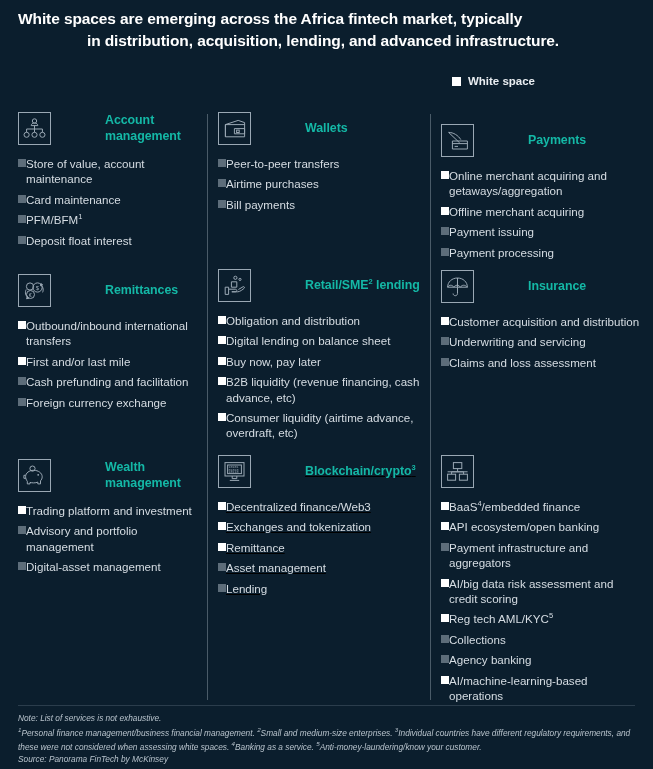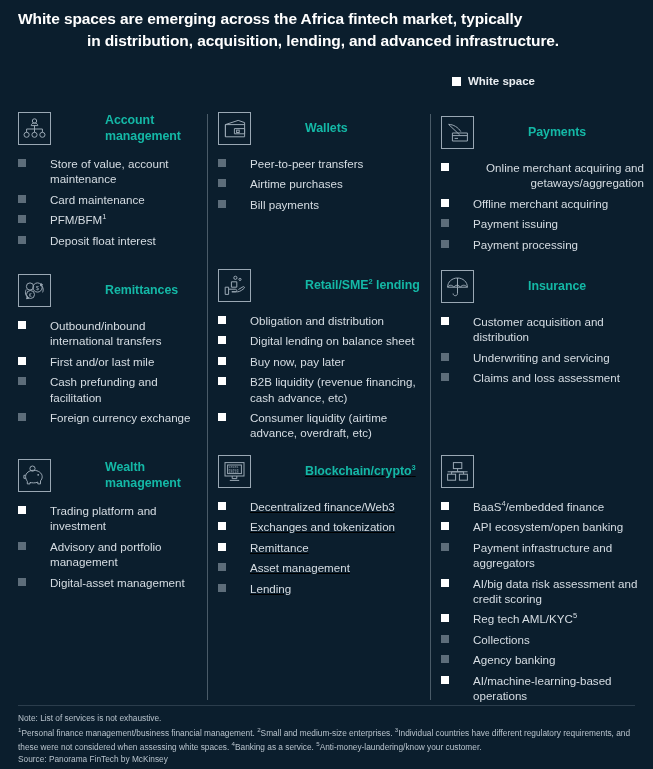--- a/index.html
+++ b/index.html
@@ -52,39 +52,39 @@
   }
   .icon-box svg { display: block; }
   .block-title {
     font-size: 12.4px; font-weight: bold; color: #14b8a6;
     line-height: 1.28; letter-spacing: -0.05px; margin-left: 44px;
   }
   .block-title sup { font-size: 7.5px; vertical-align: super; font-weight: bold; }
 
   ul.items { list-style: none; }
   li.item {
-    display: flex; align-items: flex-start; gap: 24px;
+    display: flex; align-items: flex-start; gap: 0;
     margin-bottom: 5px;
     font-size: 11.6px; line-height: 1.33; color: #d6dde3;
   }
   li.item .bul {
     width: 8px; height: 8px; min-width: 8px;
     margin-top: 3px; display: block;
     background: #5d6d7a;
   }
   li.item.ws .bul { background: #ffffff; }
   li.item .txt sup { font-size: 7.5px; vertical-align: super; }
 
   
   .footer-rule { position: absolute; left: 18px; top: 705px; width: 617px; height: 1px; background: #2b3d4c; }
   .footer {
     position: absolute; left: 18px; top: 712px; width: 617px;
     font-size: 8.3px; line-height: 1.52; color: #b8c3cc;
   }
-  .footer p { margin: 0; }
+  .footer p { margin: 0; font-style: italic; }
   .footer sup { font-size: 6.2px; vertical-align: super; }
 </style>
 </head>
 <body>
 
 <div class="page">
 
   <div class="headline">
     <span>White spaces are emerging across the Africa fintech market, typically</span>
     <span class="l2">in distribution, acquisition, lending, and advanced infrastructure.</span>
@@ -295,21 +295,21 @@
               <span class="txt">Asset management</span>
             </li>
             <li class="item">
               <span class="bul"></span>
               <span class="txt">Lending</span>
             </li>
           </ul>
         </div>
       </div>
     <div class="col c3" id="col2">
-        <div class="block" style="top: 4px; text-align: right;">
+        <div class="block" style="top: 12px;">
           <div class="block-head">
             <div class="icon-box">
               <svg width="24" height="21" viewBox="0 0 24 21" fill="none" stroke="#9aa8b4" stroke-width="1">
     <path d="M2.6 2.4c4.8 0 9.6 3 12.2 7.2"></path>
     <path d="M2.6 2.4 L13.6 12.8"></path>
     <path d="M6.4 11h15v8H6.4z"></path>
                 <path d="M6.4 13.6h15"></path>
     <path d="M8.6 16.4h3.4"></path>
   </svg>
             </div>

